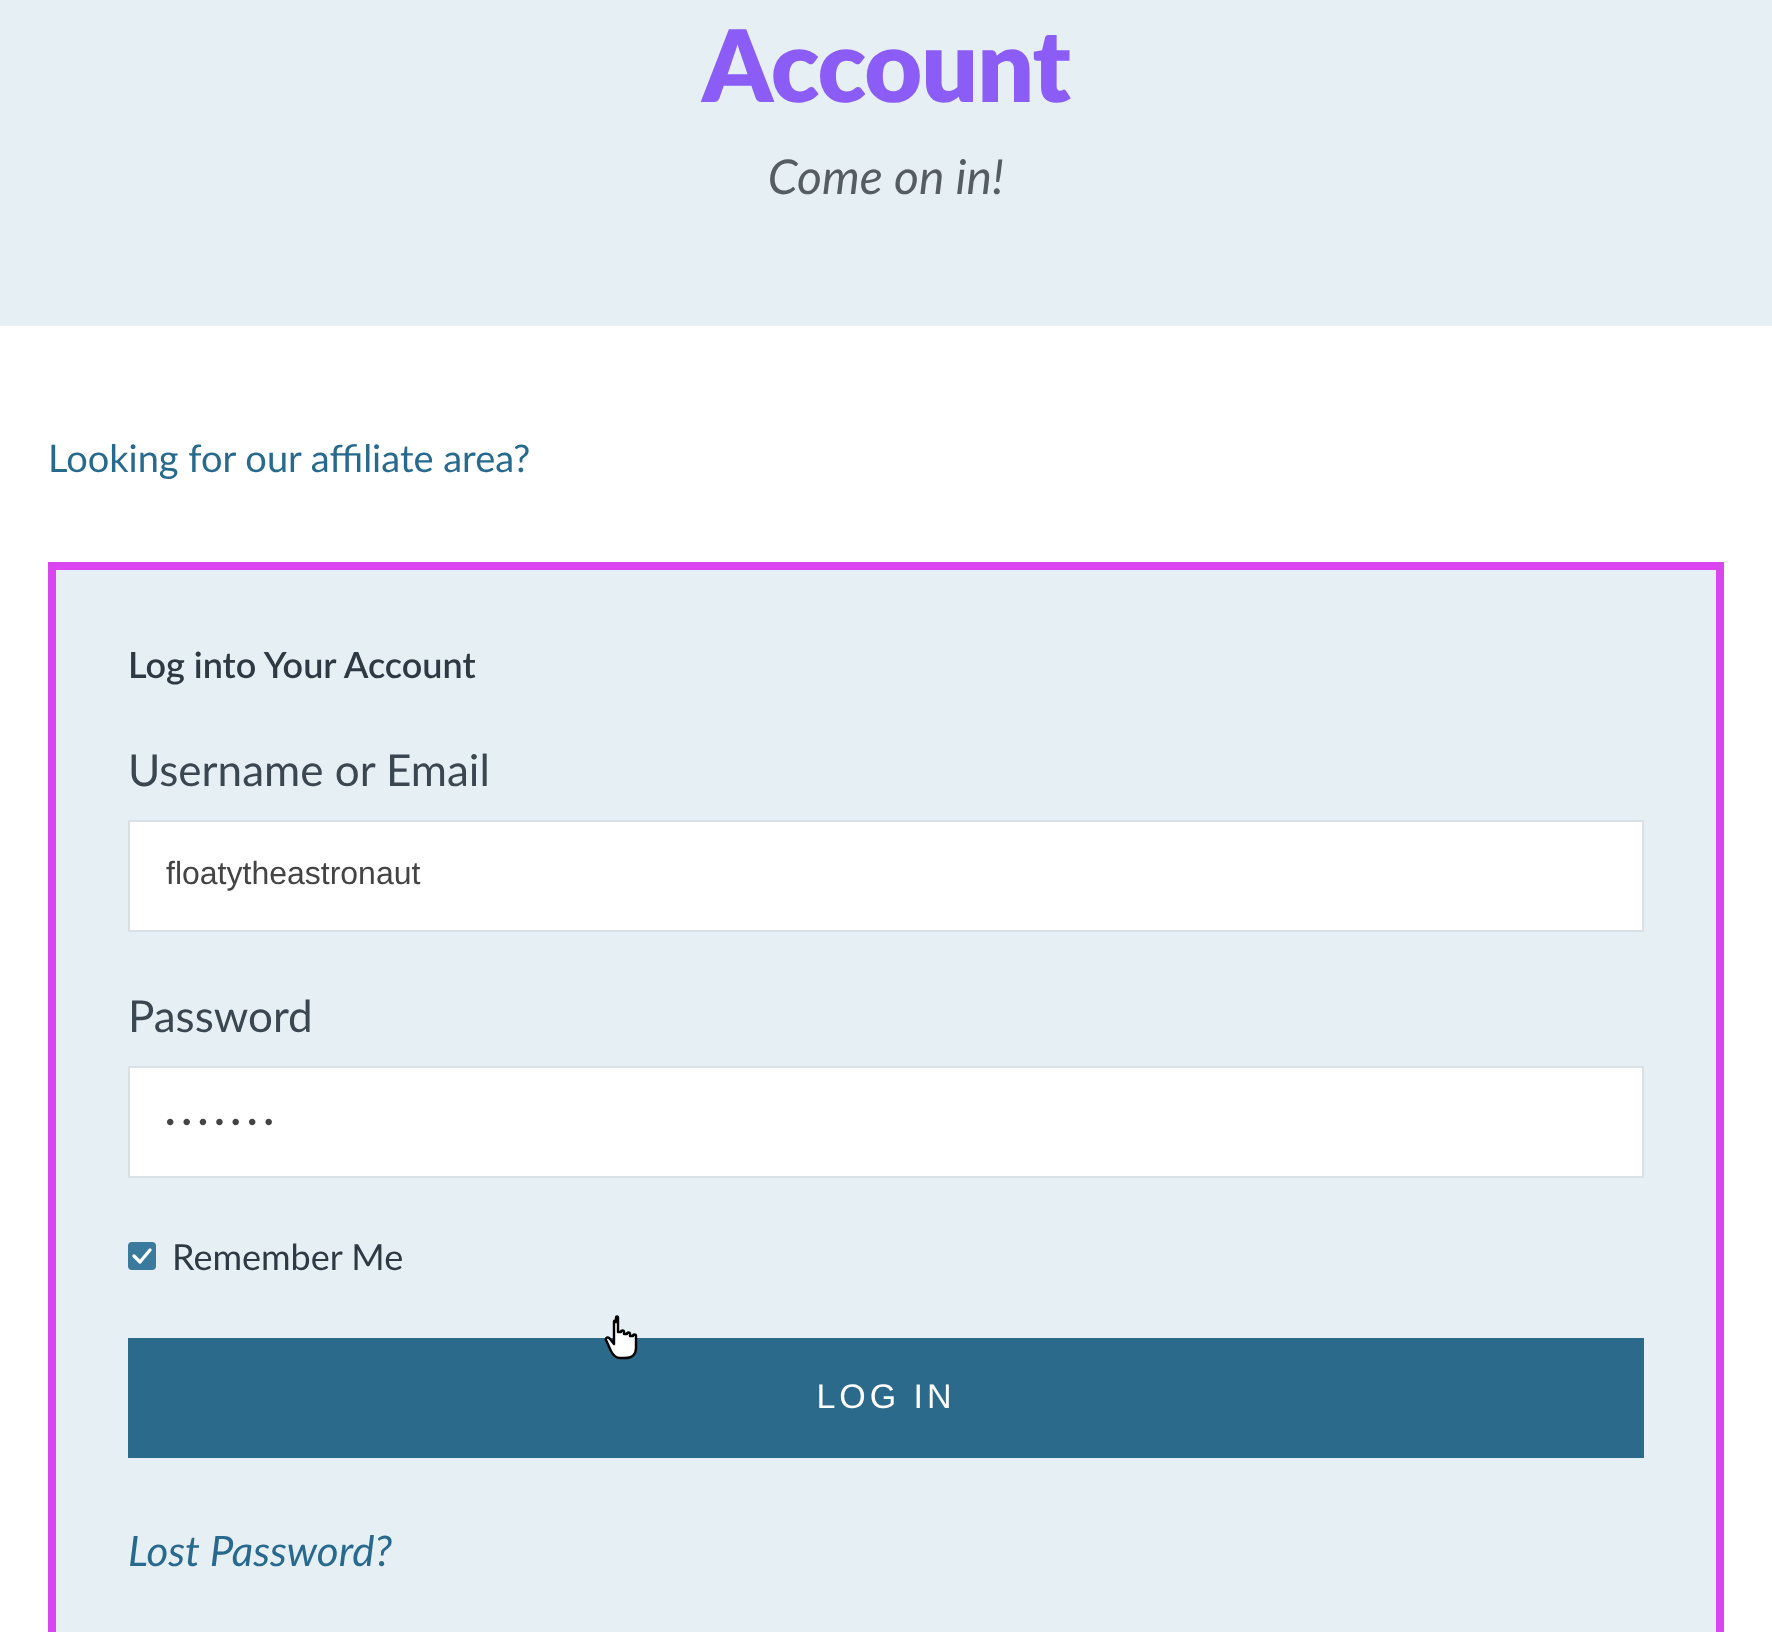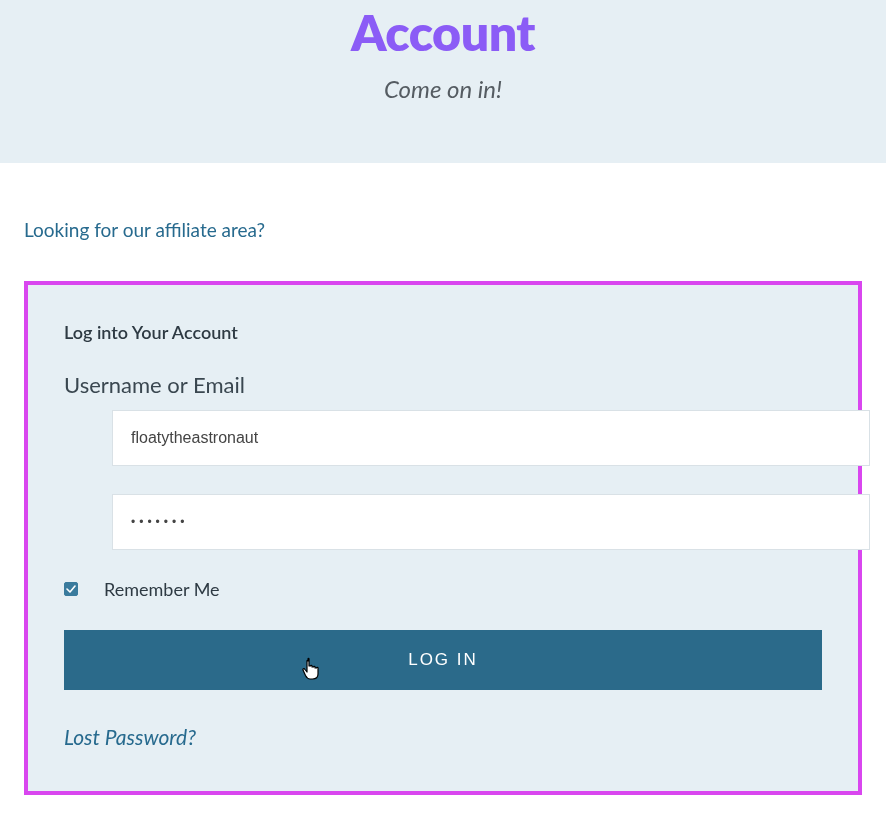--- a/index.html
+++ b/index.html
@@ -64,31 +64,30 @@
     .field input[type="text"],
     .field input[type="password"] {
       width: 100%;
       height: 56px;
       border: 1px solid #d9e1e6;
       background: #ffffff;
       padding: 0 18px;
       font-size: 16px;
       color: #444;
       outline: none;
-      margin-left: 48px;
     }
     .field input[type="password"] {
       letter-spacing: 4px;
       font-size: 12px;
     }
 
     .remember-row {
       display: flex;
       align-items: center;
-      gap: 26px;
+      gap: 8px;
       margin-top: 19px;
       margin-bottom: 30px;
     }
     .remember-box {
       width: 14px;
       height: 14px;
       border: 1px solid #3a7b9d;
       background: #3a7b9d;
       display: inline-flex;
       align-items: center;
@@ -143,20 +142,21 @@
 
   <div class="login-card" style="position:relative;">
     <div class="card-title">Log into Your Account</div>
 
     <div class="field">
       <label class="text-label">Username or Email</label>
       <input type="text" value="floatytheastronaut" style="">
     </div>
 
     <div class="field">
+      <label class="text-label">Password</label>
       <input type="password" value="•••••••" style="">
     </div>
 
     <div class="remember-row">
       <span class="remember-box">
         <svg width="10" height="10" viewBox="0 0 10 10">
           <path d="M1 5 L4 8 L9 2" stroke="#ffffff" stroke-width="1.6" fill="none" stroke-linecap="round" stroke-linejoin="round"></path>
         </svg>
       </span>
       <label class="remember-label">Remember Me</label>

